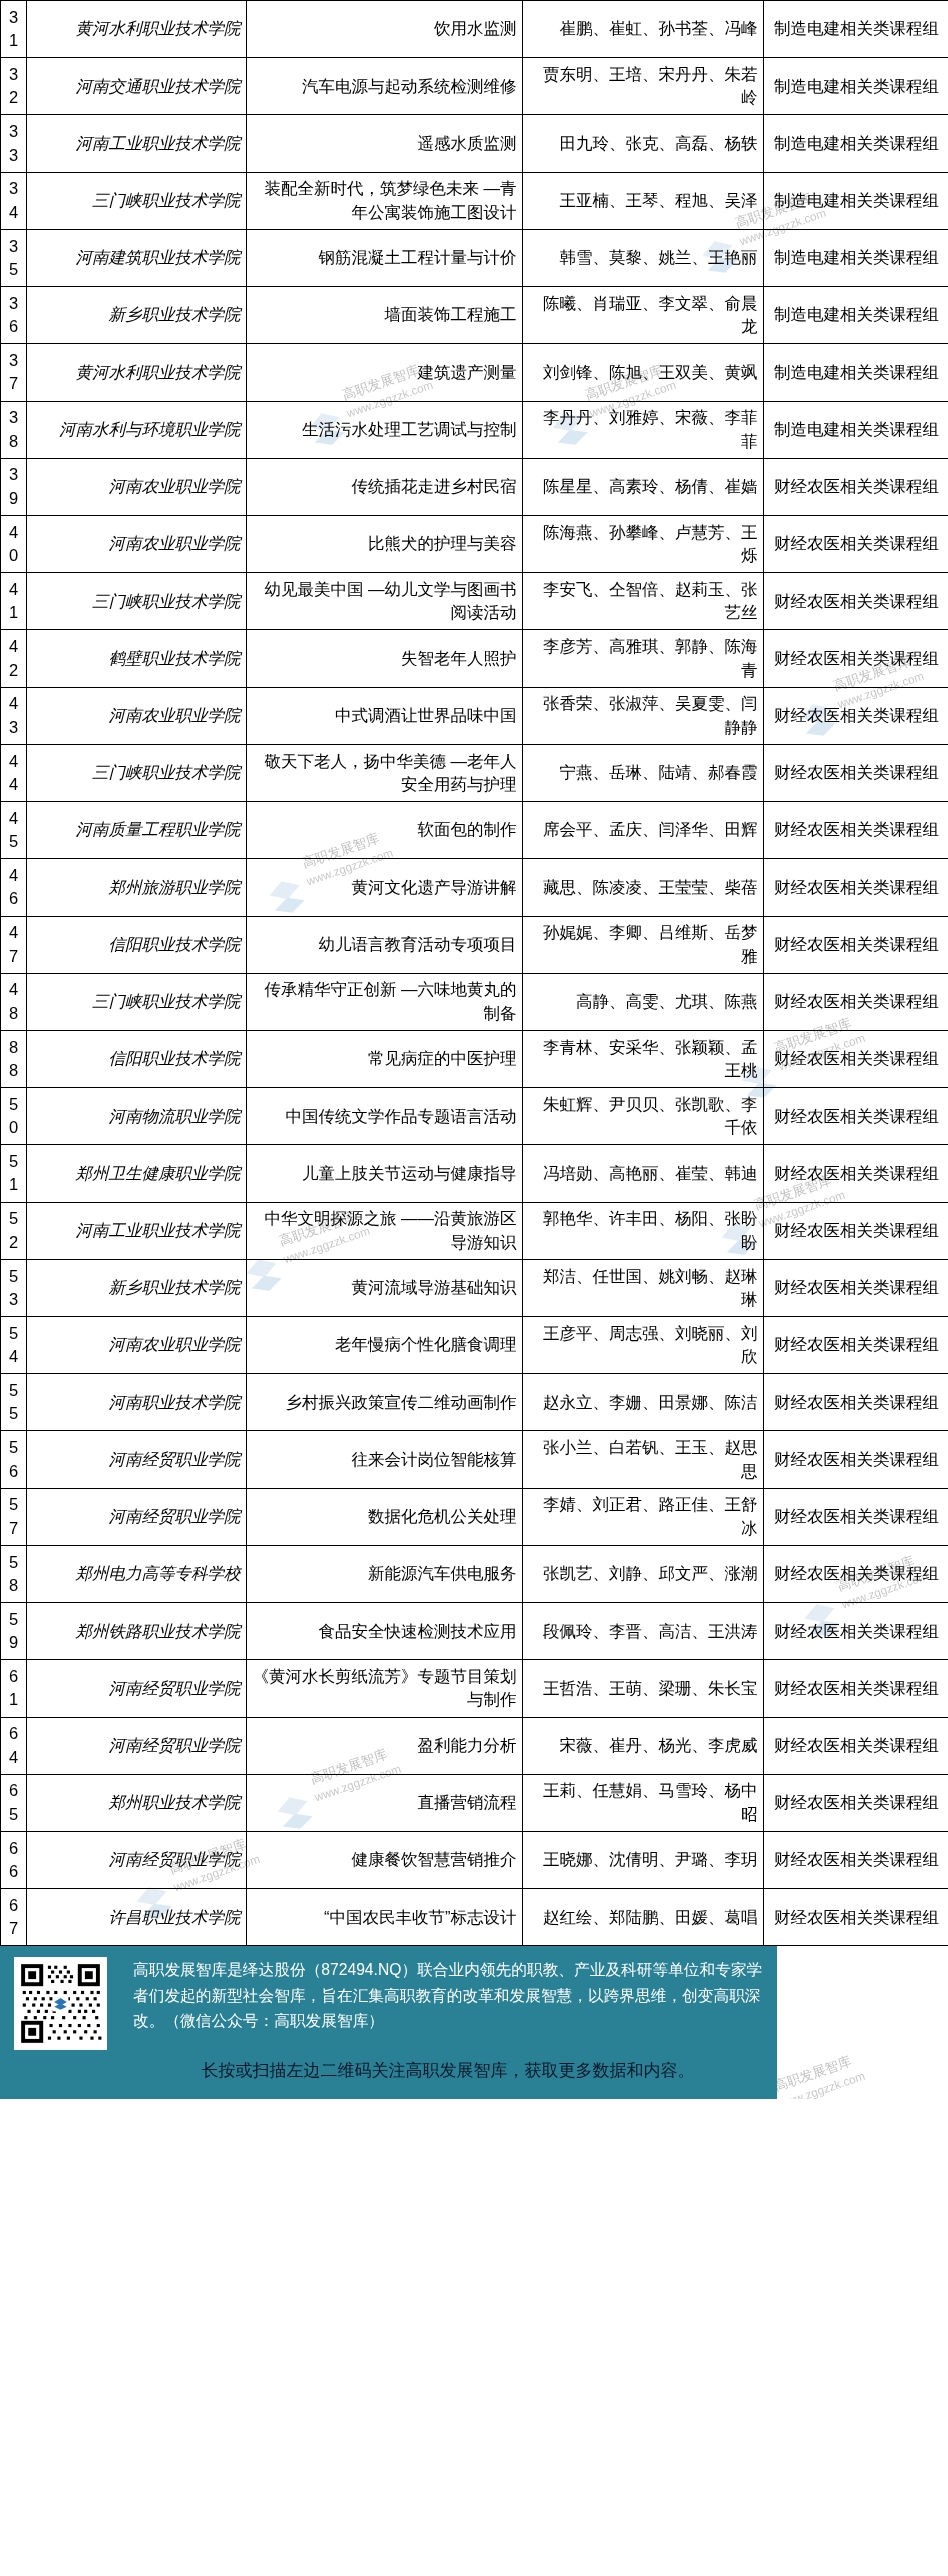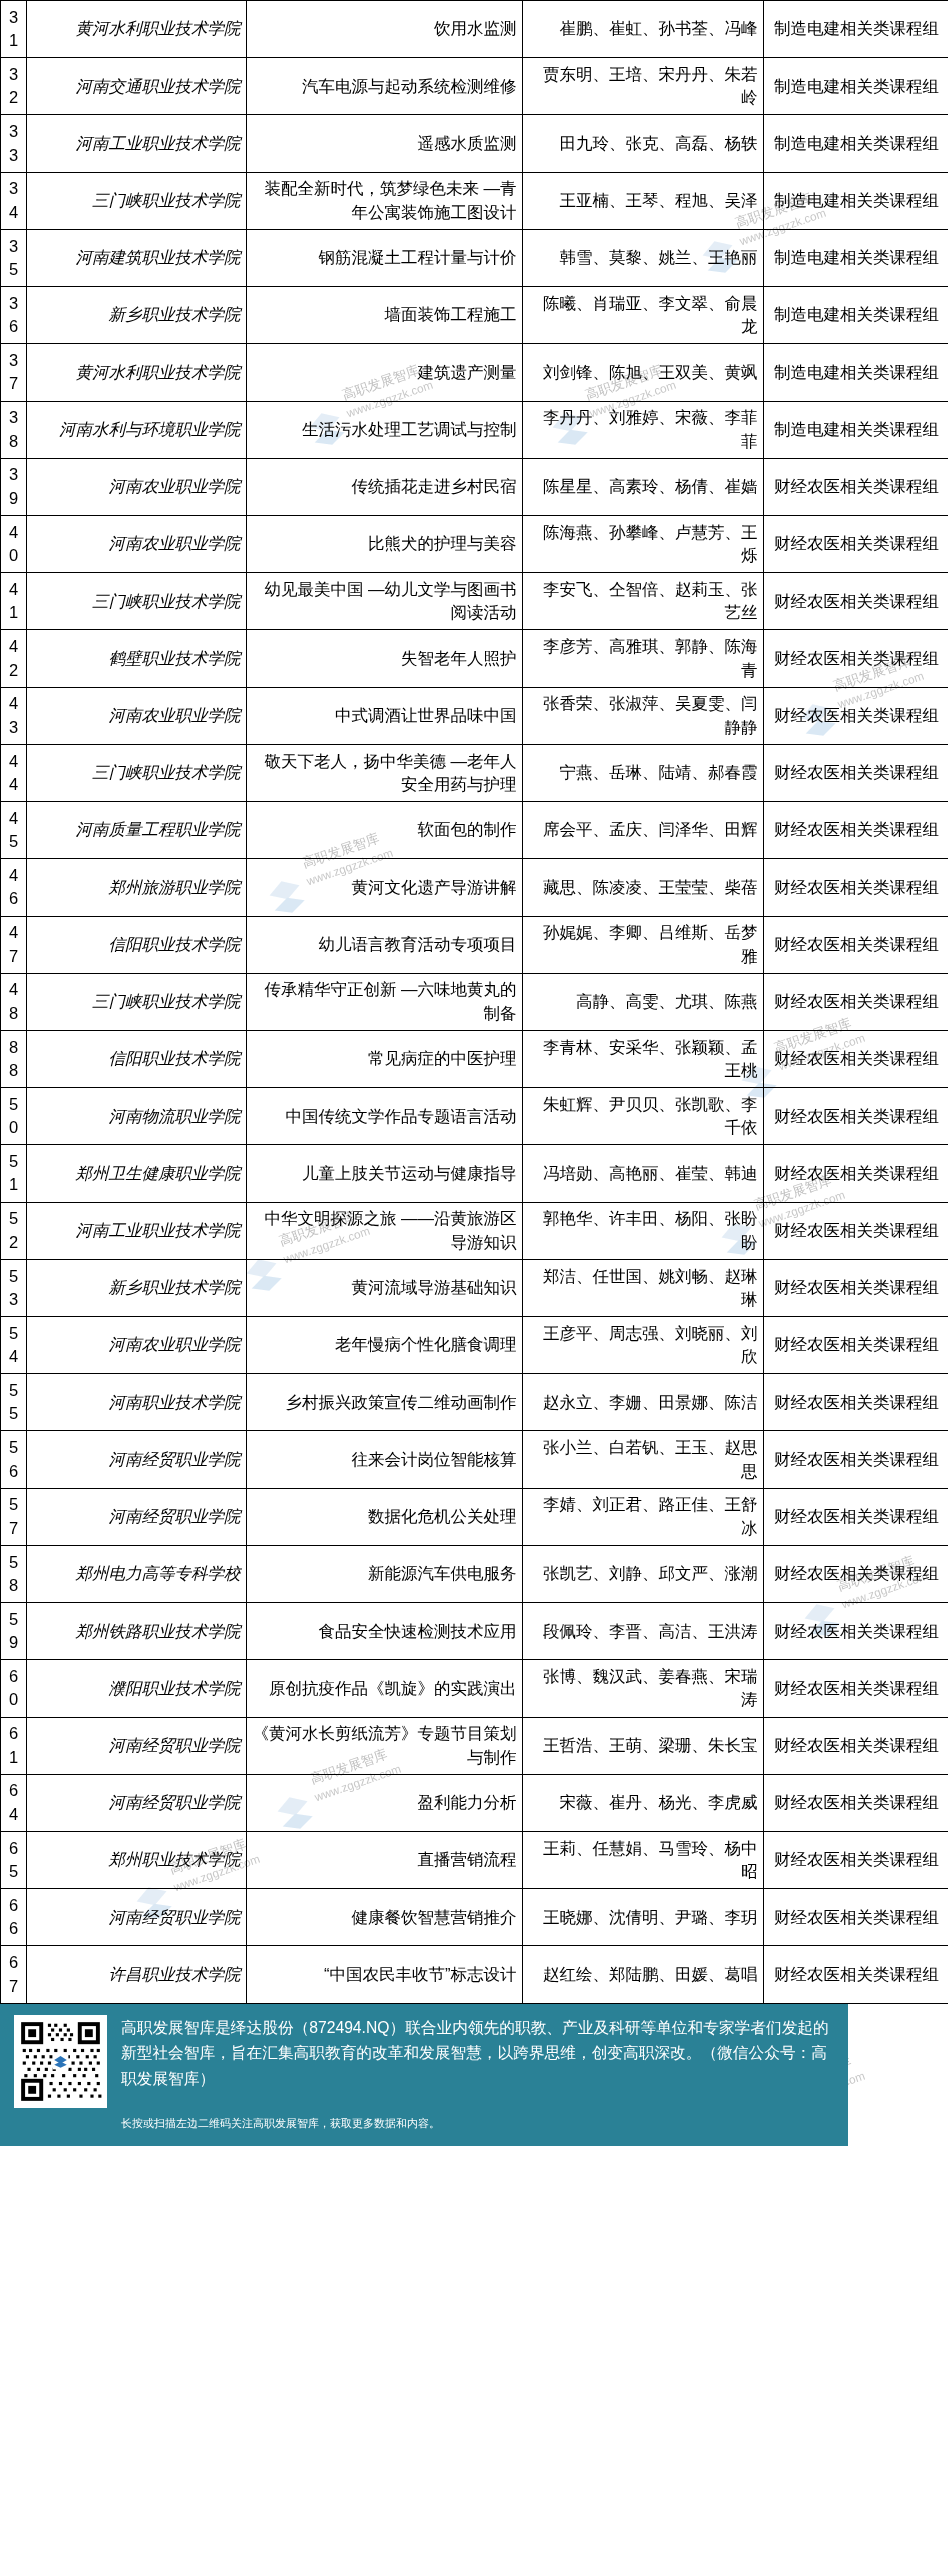--- a/index.html
+++ b/index.html
@@ -81,48 +81,49 @@
   }
   .wm .wm-mark {
     position: absolute;
     left: 0px; top: 14px;
     width: 46px; height: 46px;
   }
 
   
   .footer {
     position: relative;
-    width: 848px;
+    width: 777px;
     background: #2a8196;
     color: #ffffff;
     padding: 11px 14px 14px 14px;
     display: flex;
     align-items: flex-start;
-    gap: 14px;
+    gap: 26px;
     z-index: 3;
   }
   .footer .qr {
     width: 93px;
     height: 93px;
     background: #ffffff;
     padding: 3.9px;
     flex: 0 0 auto;
   }
   .footer .qr svg { display: block; }
   .footer .ftext { flex: 1 1 auto; }
   .footer .fline1 {
     font-size: 15.7px;
     line-height: 1.62;
     color: #ffffff;
   }
   .footer .fline2 {
-    font-size: 11px;
+    font-size: 17px;
     line-height: 1.6;
-    color: #ffffff;
+    color: #0f172a;
     margin-top: 23.6px;
+    text-align: center;
   }
 </style>
 </head>
 <body>
 
 <div id="page">
 
   <div id="watermark-layer">
       <div class="wm" style="left: 692px; top: 197px;">
         <svg class="wm-mark" viewBox="0 0 58 58">
@@ -436,27 +437,20 @@
           <td class="cell-school">郑州电力高等专科学校</td>
           <td class="cell-course">新能源汽车供电服务</td>
           <td class="cell-team">张凯艺、刘静、邱文严、涨潮</td>
           <td class="cell-cat">财经农医相关类课程组</td>
         </tr>
         <tr>
           <td class="cell-index">59</td>
           <td class="cell-school">郑州铁路职业技术学院</td>
           <td class="cell-course">食品安全快速检测技术应用</td>
           <td class="cell-team">段佩玲、李晋、高洁、王洪涛</td>
-          <td class="cell-cat">财经农医相关类课程组</td>
-        </tr>
-        <tr>
-          <td class="cell-index">60</td>
-          <td class="cell-school">濮阳职业技术学院</td>
-          <td class="cell-course">原创抗疫作品《凯旋》的实践演出</td>
-          <td class="cell-team">张博、魏汉武、姜春燕、宋瑞涛</td>
           <td class="cell-cat">财经农医相关类课程组</td>
         </tr>
         <tr>
           <td class="cell-index">61</td>
           <td class="cell-school">河南经贸职业学院</td>
           <td class="cell-course">《黄河水长剪纸流芳》专题节目策划与制作</td>
           <td class="cell-team">王哲浩、王萌、梁珊、朱长宝</td>
           <td class="cell-cat">财经农医相关类课程组</td>
         </tr>
         <tr>

